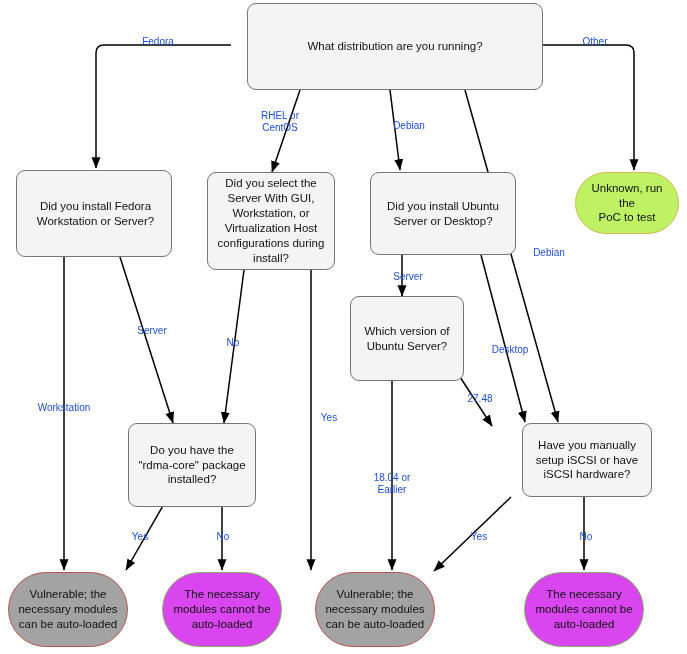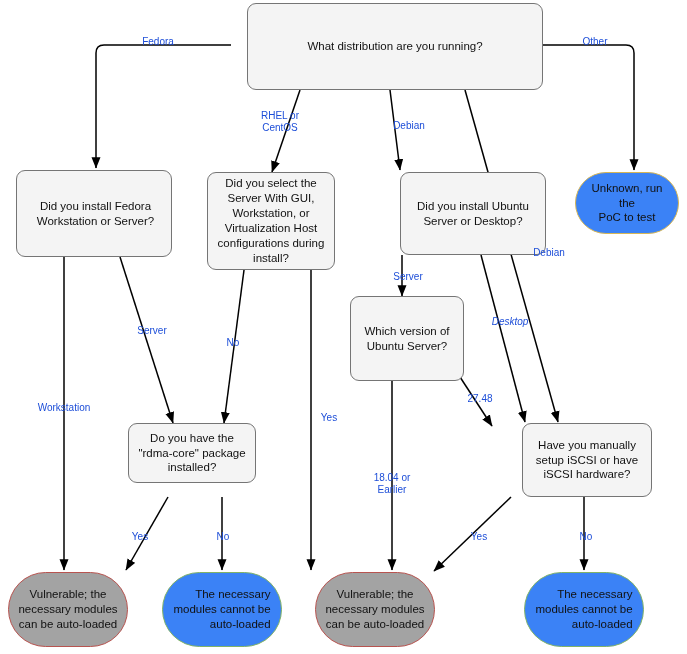--- a/index.html
+++ b/index.html
@@ -24,34 +24,33 @@
     color:#111111;
     padding:3px 6px;
     white-space:pre-line;
   }
   .decision{
     background:#f4f4f4;
     border:1.6px solid #757575;
     border-radius:9px;
   }
   .term-yellow{
-    background:#3b82f6;
+    background:#bef264;
     border:1.6px solid #d6b656;
     border-radius:42px;
   }
   .term-red{
     background:#a3a3a3;
     border:1.8px solid #b85450;
     border-radius:42px;
   }
   .term-green{
-    background:#3b82f6;
+    background:#d946ef;
     border:1.8px solid #82b366;
     border-radius:42px;
-    text-align:right;
   }
   .edge-label{
     position:absolute;
     font-size:10px;
     color:#1d4ed8;
     line-height:1.18;
     text-align:center;
     white-space:pre-line;
     background:transparent;
   }
@@ -110,30 +109,30 @@
   <div class="node decision" style="left:16px;top:170px;width:156px;height:87px;padding-left:9px;">Did you install Fedora
 Workstation or Server?</div>
 
   <div class="node decision" style="left:207px;top:172px;width:128px;height:98px;">Did you select the
 Server With GUI,
 Workstation, or
 Virtualization Host
 configurations during
 install?</div>
 
-  <div class="node decision" style="left:370px;top:172px;width:146px;height:83px;margin-left:30px;">Did you install Ubuntu
+  <div class="node decision" style="left:370px;top:172px;width:146px;height:83px;">Did you install Ubuntu
 Server or Desktop?</div>
 
   <div class="node term-yellow" style="left:575px;top:172px;width:104px;height:62px;">Unknown, run the
 PoC to test</div>
 
   <div class="node decision" style="left:350px;top:296px;width:114px;height:85px;">Which version of
 Ubuntu Server?</div>
 
-  <div class="node decision" style="left:128px;top:423px;width:128px;height:60px;">Do you have the
+  <div class="node decision" style="left:128px;top:423px;width:128px;height:84px;">Do you have the
 "rdma-core" package
 installed?</div>
 
   <div class="node decision" style="left:494px;top:423px;width:130px;height:74px;margin-left:28px;">Have you manually
 setup iSCSI or have
 iSCSI hardware?</div>
 
   <div class="node term-red" style="left:8px;top:572px;width:120px;height:75px;">Vulnerable; the
 necessary modules
 can be auto-loaded</div>
@@ -164,21 +163,21 @@
   <div class="edge-label" style="left:122px;top:325px;width:60px;">Server</div>
 
   <div class="edge-label" style="left:21px;top:402px;width:86px;">Workstation</div>
 
   <div class="edge-label" style="left:220px;top:337px;width:26px;">No</div>
 
   <div class="edge-label" style="left:312px;top:412px;width:34px;">Yes</div>
 
   <div class="edge-label" style="left:380px;top:271px;width:56px;">Server</div>
 
-  <div class="edge-label" style="left:477px;top:316px;width:66px;font-style:italic;">Desktop</div>
+  <div class="edge-label" style="left:477px;top:344px;width:66px;">Desktop</div>
 
   <div class="edge-label" style="left:455px;top:393px;width:50px;">27.48</div>
 
   <div class="edge-label" style="left:359px;top:464px;width:66px;margin-top:8px;">18.04 or
 Earlier</div>
 
   <div class="edge-label" style="left:123px;top:531px;width:34px;">Yes</div>
 
   <div class="edge-label" style="left:210px;top:531px;width:26px;">No</div>
 

